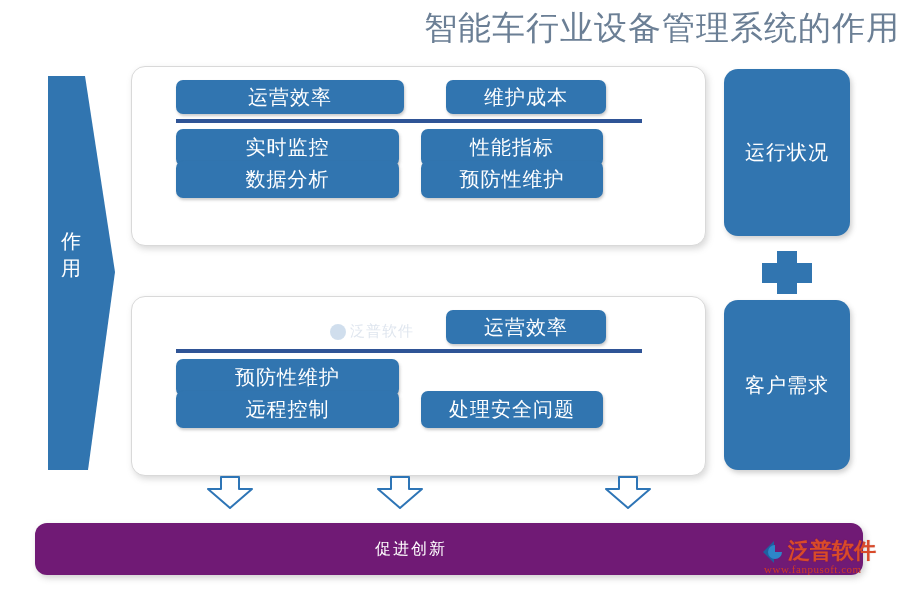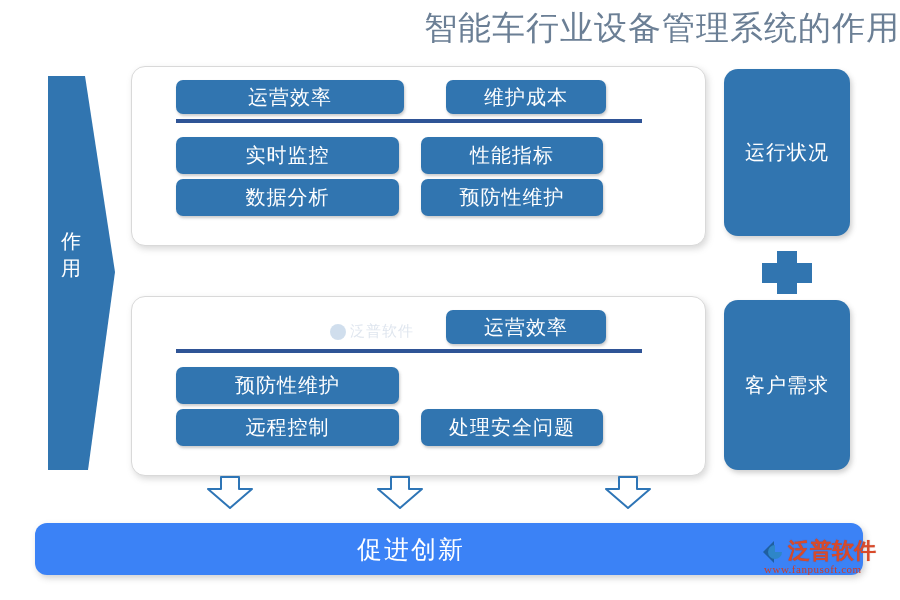--- a/index.html
+++ b/index.html
@@ -77,22 +77,22 @@
     justify-content: center;
     font-size: 20px;
     letter-spacing: 1px;
     box-shadow: 1px 2px 3px rgba(90,90,90,0.32);
     white-space: nowrap;
   }
   .pill.head-left  { left: 44px;  top: 13px; width: 228px; height: 34px; }
   .pill.head-right { left: 314px; top: 13px; width: 160px; height: 34px; }
   .pill.row-left   { left: 44px;  width: 223px; height: 37px; }
   .pill.row-right  { left: 289px; width: 182px; height: 37px; }
-  .pill.r1 { top: 70px; }
-  .pill.r2 { top: 112px; font-family: Liberation Mono, monospace; }
+  .pill.r1 { top: 62px; }
+  .pill.r2 { top: 94px; font-family: Liberation Mono, monospace; }
 
   
   .divider {
     position: absolute;
     left: 44px;
     top: 52px;
     width: 466px;
     height: 4px;
     background: #2f5496;
   }
@@ -147,24 +147,24 @@
   #down-arrow-2 { left: 377px; }
   #down-arrow-3 { left: 605px; }
 
   
   .bottom-bar {
     position: absolute;
     left: 35px;
     top: 523px;
     width: 828px;
     height: 52px;
-    background: #3b82f6;
+    background: #701a75;
     border-radius: 12px;
     color: #ffffff;
-    font-size: 25px;
+    font-size: 16px;
     letter-spacing: 2px;
     box-shadow: 2px 3px 6px rgba(100,100,100,0.3);
     display: flex;
     align-items: center;
   }
   .bottom-bar-label {
     position: absolute;
     left: 0;
     width: 828px;
     text-align: center;

